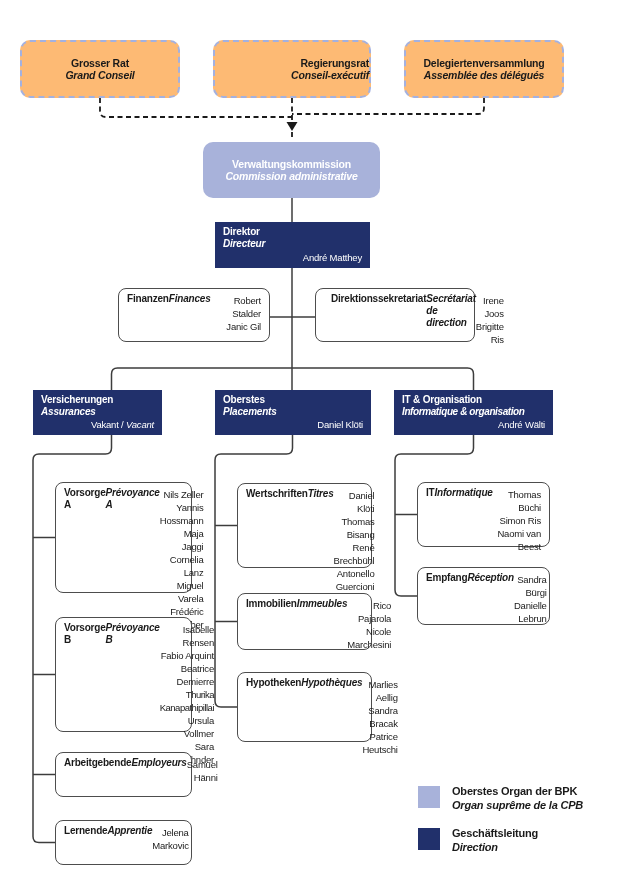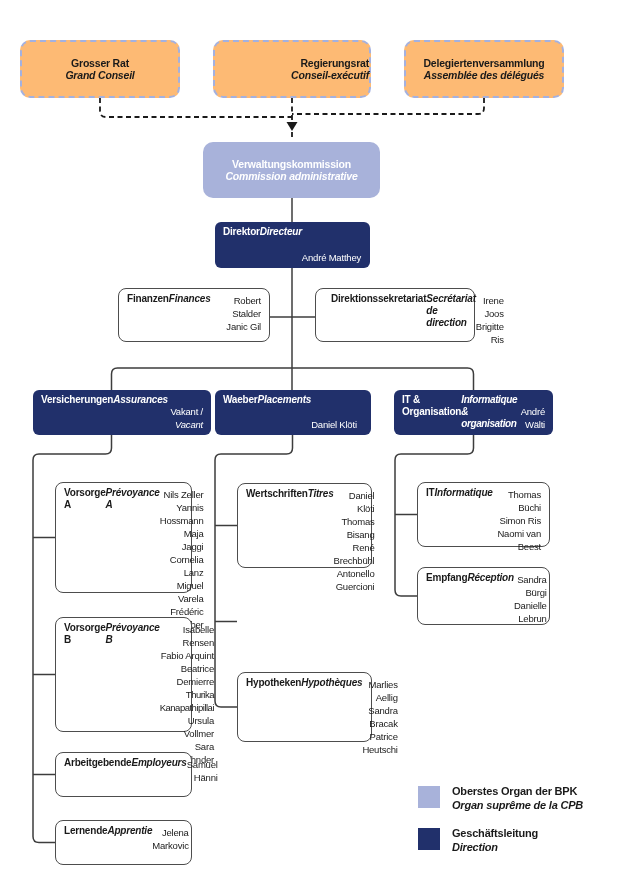--- a/index.html
+++ b/index.html
@@ -14,22 +14,22 @@
     border:2px dashed #a3b1e0;border-radius:10px;background:#fdba74;
     display:flex;flex-direction:column;align-items:center;justify-content:center;
     text-align:center;
   }
   .bluebox{
     background:#a8b2da;border-radius:10px;color:#ffffff;
     display:flex;flex-direction:column;align-items:center;justify-content:center;
     text-align:left;
   }
   .navybox{
-    background:#21306b;border-radius:6px;color:#ffffff;
-    padding:4px 8px;display:flex;flex-direction:row;
+    background:#21306b;border-radius:0;color:#ffffff;
+    padding:4px 8px;display:flex;flex-direction:column;
   }
   .whitebox{
     border:1.4px solid #4d4d4d;border-radius:8px;background:#ffffff;
     padding:4px 8px;display:flex;flex-direction:row;
   }
   .t{font-weight:bold;font-size:10.5px;line-height:12.5px;}
   .s{font-weight:bold;font-style:italic;font-size:10.5px;line-height:12.5px;}
   .t-sm{font-weight:bold;font-size:10px;line-height:12px;}
   .s-sm{font-weight:bold;font-style:italic;font-size:10px;line-height:12px;}
   .name{font-size:9.5px;line-height:13px;text-align:right;}
@@ -104,27 +104,27 @@
   </div>
   <div class="box whitebox" style="left:315px;top:288px;width:160px;height:54px;padding-left:15px;">
     <div class="t-sm">Direktionssekretariat</div>
     <div class="s-sm">Secrétariat de direction</div>
     <div class="names">
       <div class="name">Irene Joos</div>
       <div class="name">Brigitte Ris</div>
     </div>
   </div>
 
-  <div class="box navybox" style="left:33px;top:390px;width:178px;height:45px;">
+  <div class="box navybox" style="left:33px;top:390px;width:129px;height:45px;">
     <div class="t-sm">Versicherungen</div>
     <div class="s-sm">Assurances</div>
     <div class="name push"><span>Vakant / </span><span class="it">Vacant</span></div>
   </div>
   <div class="box navybox" style="left:215px;top:390px;width:156px;height:45px;">
-    <div class="t-sm">Waeber</div>
+    <div class="t-sm">Oberstes</div>
     <div class="s-sm">Placements</div>
     <div class="name push">Daniel Klöti</div>
   </div>
   <div class="box navybox" style="left:394px;top:390px;width:159px;height:45px;">
     <div class="t-sm">IT &amp; Organisation</div>
     <div class="s-sm" style="letter-spacing:-0.4px;">Informatique &amp; organisation</div>
     <div class="name push">André Wälti</div>
   </div>
 
   <div class="box whitebox" style="left:55px;top:482px;width:137px;height:111px;">
@@ -169,20 +169,28 @@
   <div class="box whitebox" style="left:237px;top:483px;width:135px;height:85px;">
     <div class="t-sm">Wertschriften</div>
     <div class="s-sm">Titres</div>
     <div class="names">
       <div class="name">Daniel Klöti</div>
       <div class="name">Thomas Bisang</div>
       <div class="name">René Brechbühl</div>
       <div class="name">Antonello Guercioni</div>
     </div>
   </div>
+  <div class="box whitebox" style="left:237px;top:593px;width:135px;height:57px;">
+    <div class="t-sm">Immobilien</div>
+    <div class="s-sm">Immeubles</div>
+    <div class="names">
+      <div class="name">Rico Pajarola</div>
+      <div class="name">Nicole Marchesini</div>
+    </div>
+  </div>
   <div class="box whitebox" style="left:237px;top:672px;width:135px;height:70px;">
     <div class="t-sm">Hypotheken</div>
     <div class="s-sm">Hypothèques</div>
     <div class="names">
       <div class="name">Marlies Aellig</div>
       <div class="name">Sandra Bracak</div>
       <div class="name">Patrice Heutschi</div>
     </div>
   </div>
 

